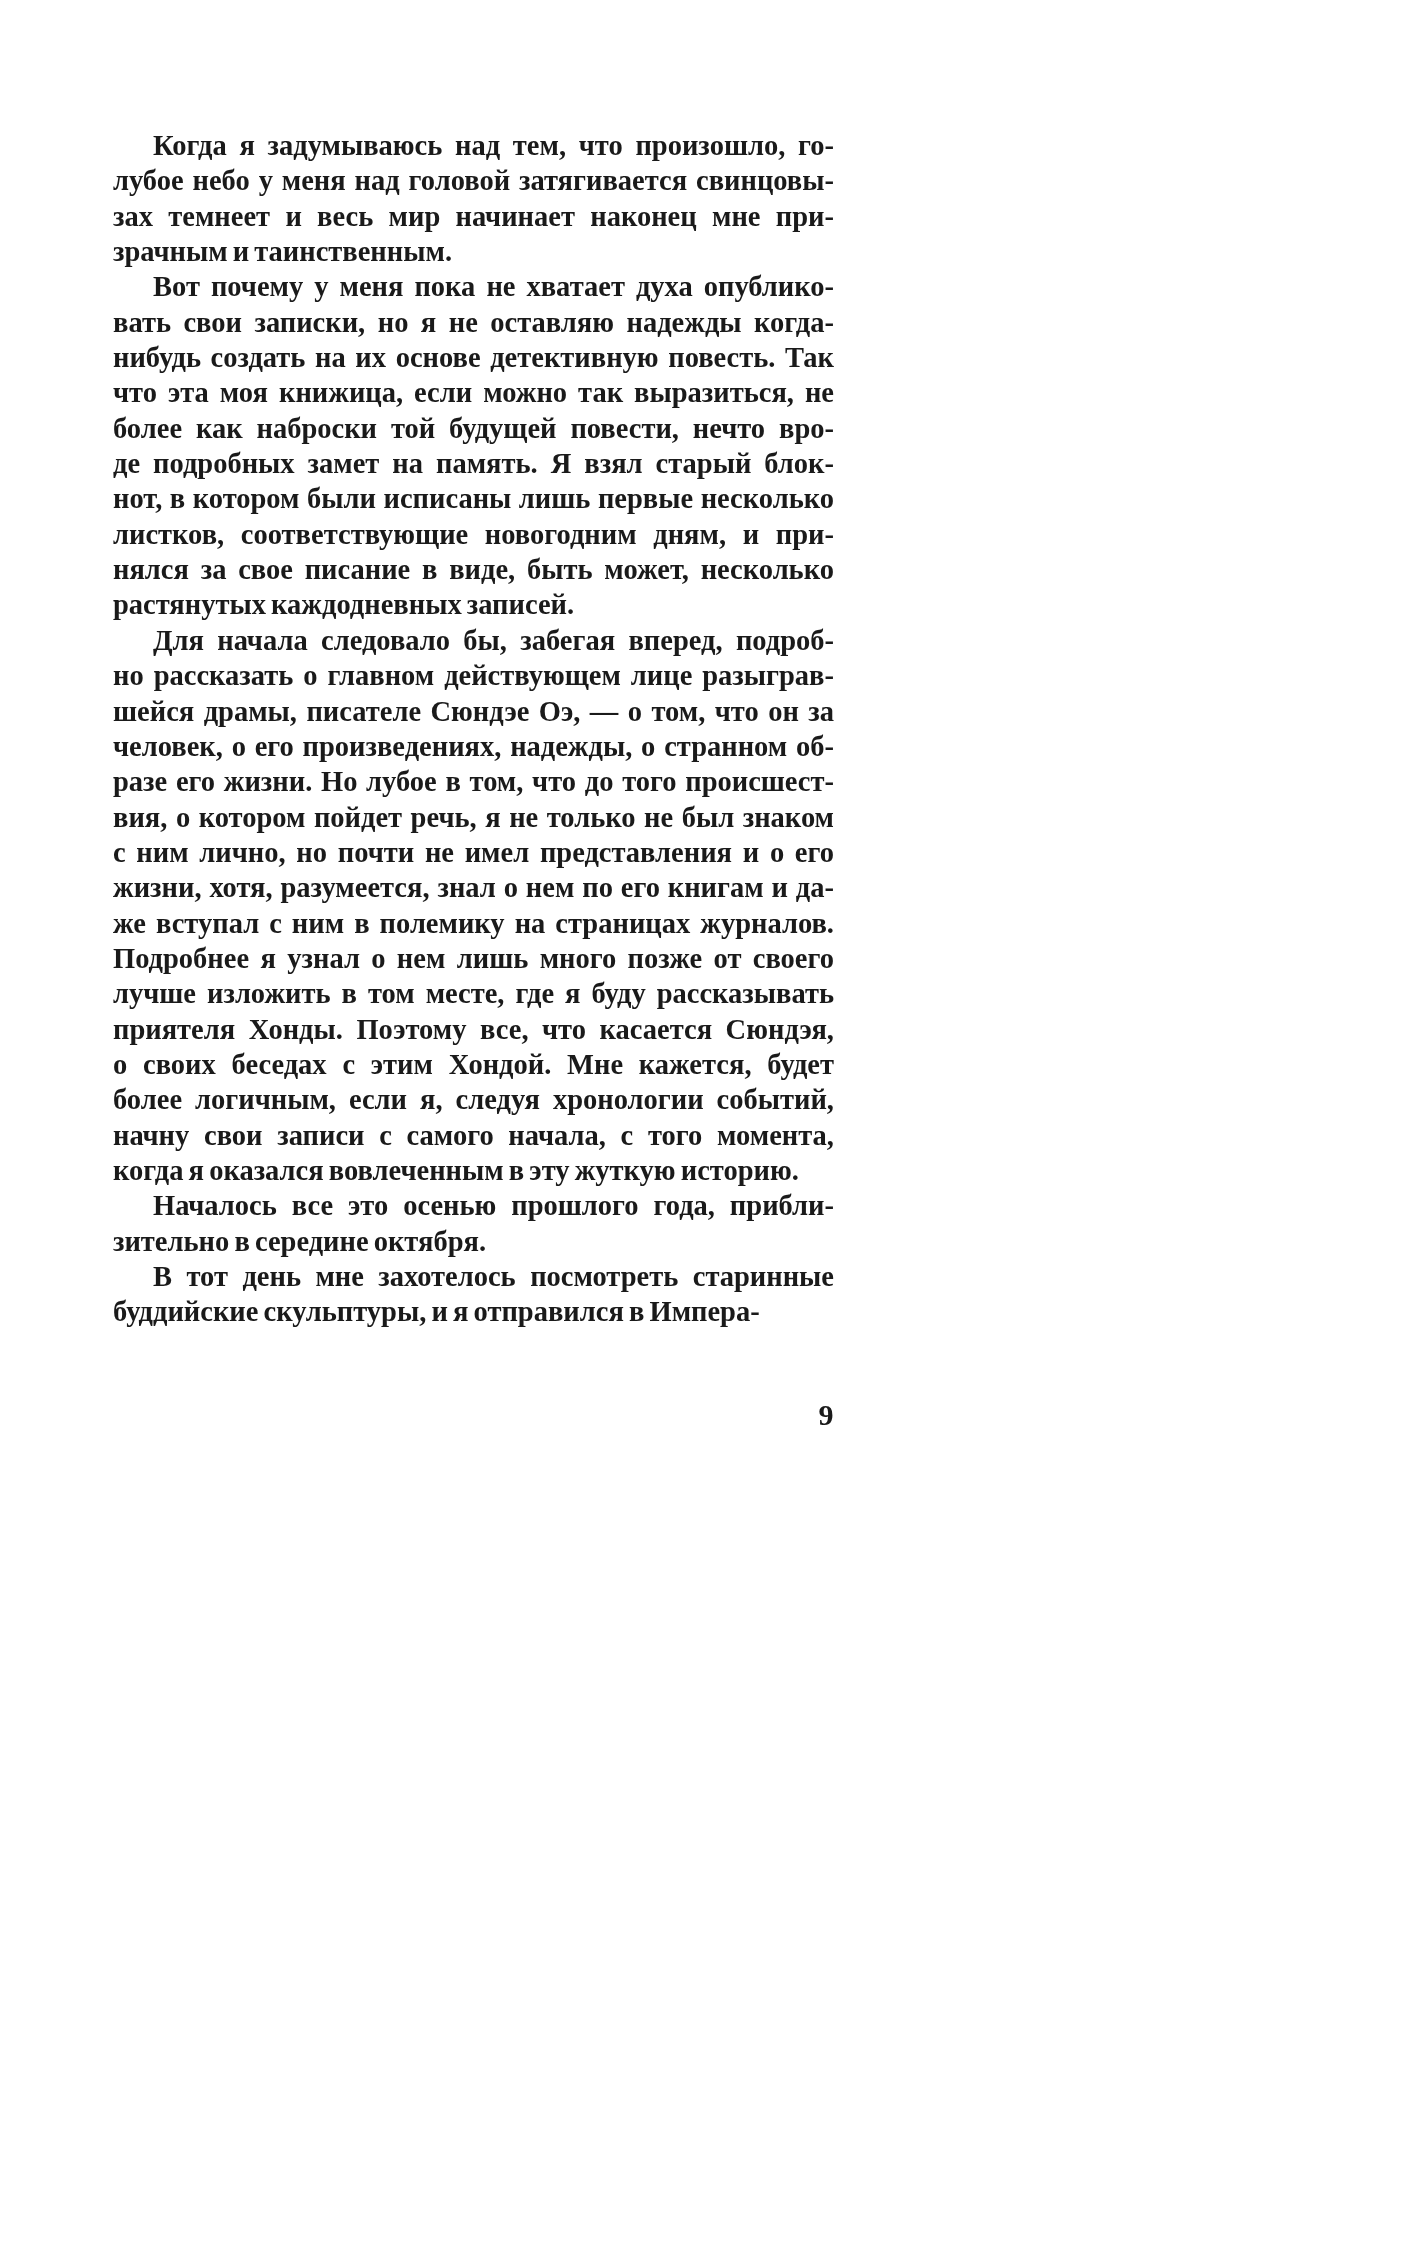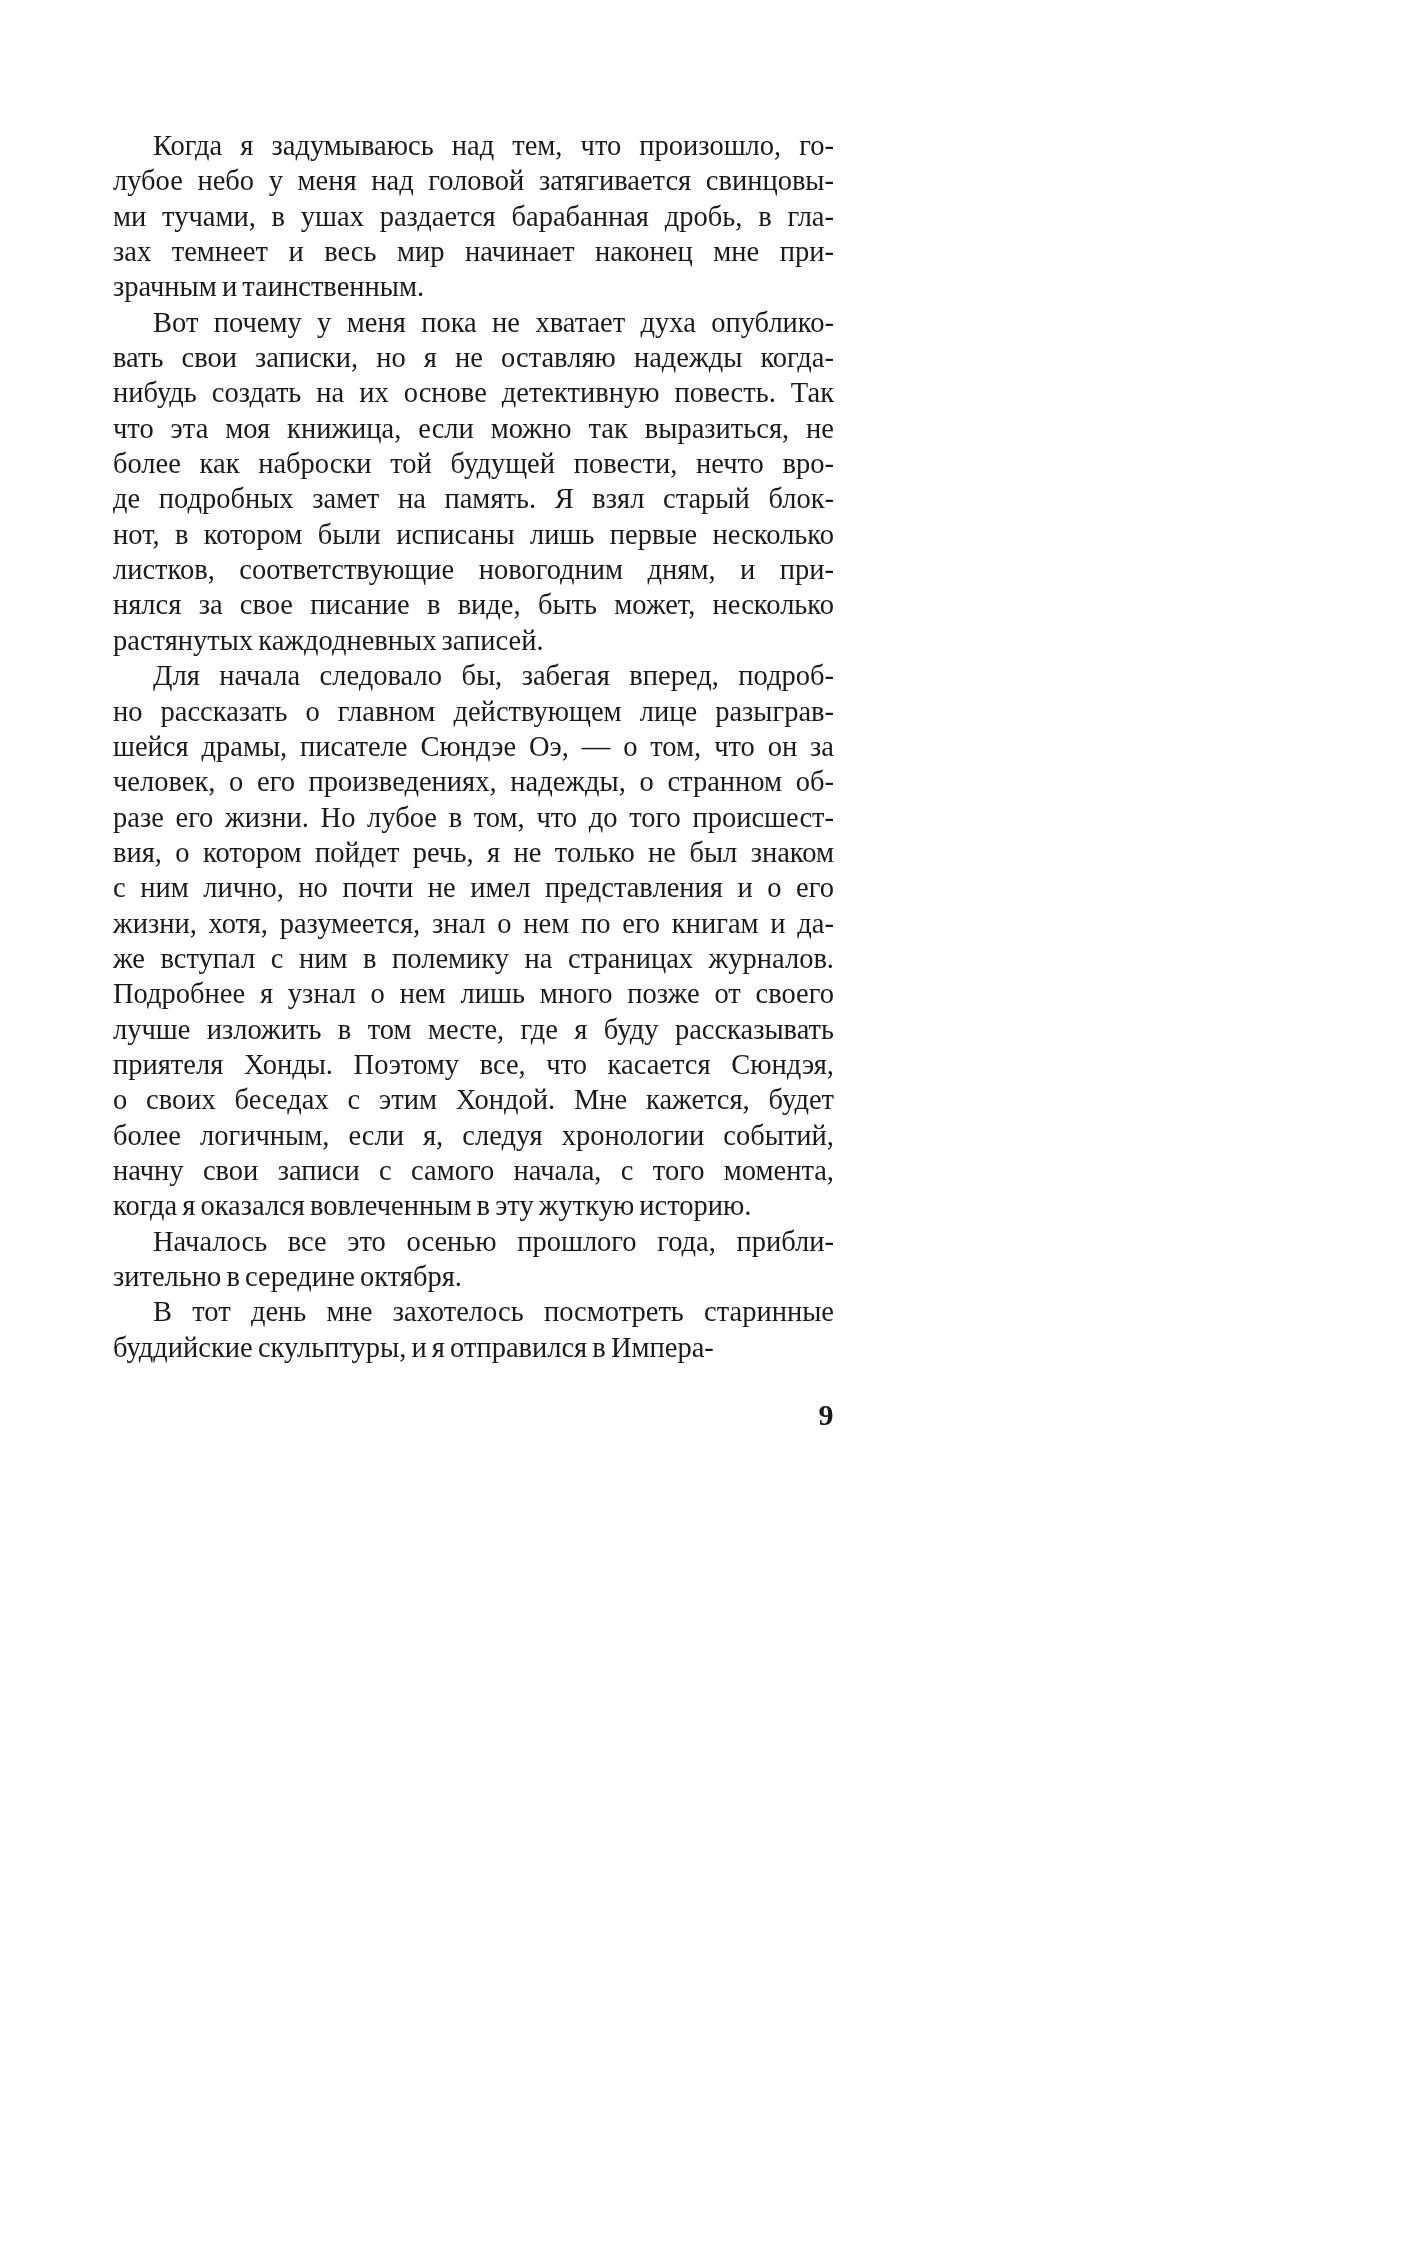--- a/index.html
+++ b/index.html
@@ -21,20 +21,21 @@
     left: 113px;
     top: 128px;
     width: 721px;
     font-size: 28.5px;
     line-height: 35.35px;
     word-spacing: -2px;
   }
   .text-line {
     text-align: justify;
     text-align-last: justify;
+    font-weight: bold;
   }
   .text-line.para-end {
     text-align-last: left;
   }
   .text-line.para-start {
     text-indent: 40px;
   }
   .page-number {
     position: absolute;
     left: 113px;
@@ -46,21 +47,20 @@
     letter-spacing: 0.5px;
   }
 </style>
 </head>
 <body style="background: rgb(255, 255, 255);">
 
 <div class="book-page" style="background: rgb(255, 255, 255); color: rgb(26, 26, 26);">
   <div class="text-block" id="text-block">
       <div class="text-line para-start">Когда я задумываюсь над тем, что произошло, го-</div>
       <div class="text-line">лубое небо у меня над головой затягивается свинцовы-</div>
-      <div class="text-line">ми тучами, в ушах раздается барабанная дробь, в гла-</div>
       <div class="text-line">зах темнеет и весь мир начинает наконец мне при-</div>
       <div class="text-line para-end">зрачным и таинственным.</div>
       <div class="text-line para-start">Вот почему у меня пока не хватает духа опублико-</div>
       <div class="text-line">вать свои записки, но я не оставляю надежды когда-</div>
       <div class="text-line">нибудь создать на их основе детективную повесть. Так</div>
       <div class="text-line">что эта моя книжица, если можно так выразиться, не</div>
       <div class="text-line">более как наброски той будущей повести, нечто вро-</div>
       <div class="text-line">де подробных замет на память. Я взял старый блок-</div>
       <div class="text-line">нот, в котором были исписаны лишь первые несколько</div>
       <div class="text-line">листков, соответствующие новогодним дням, и при-</div>

